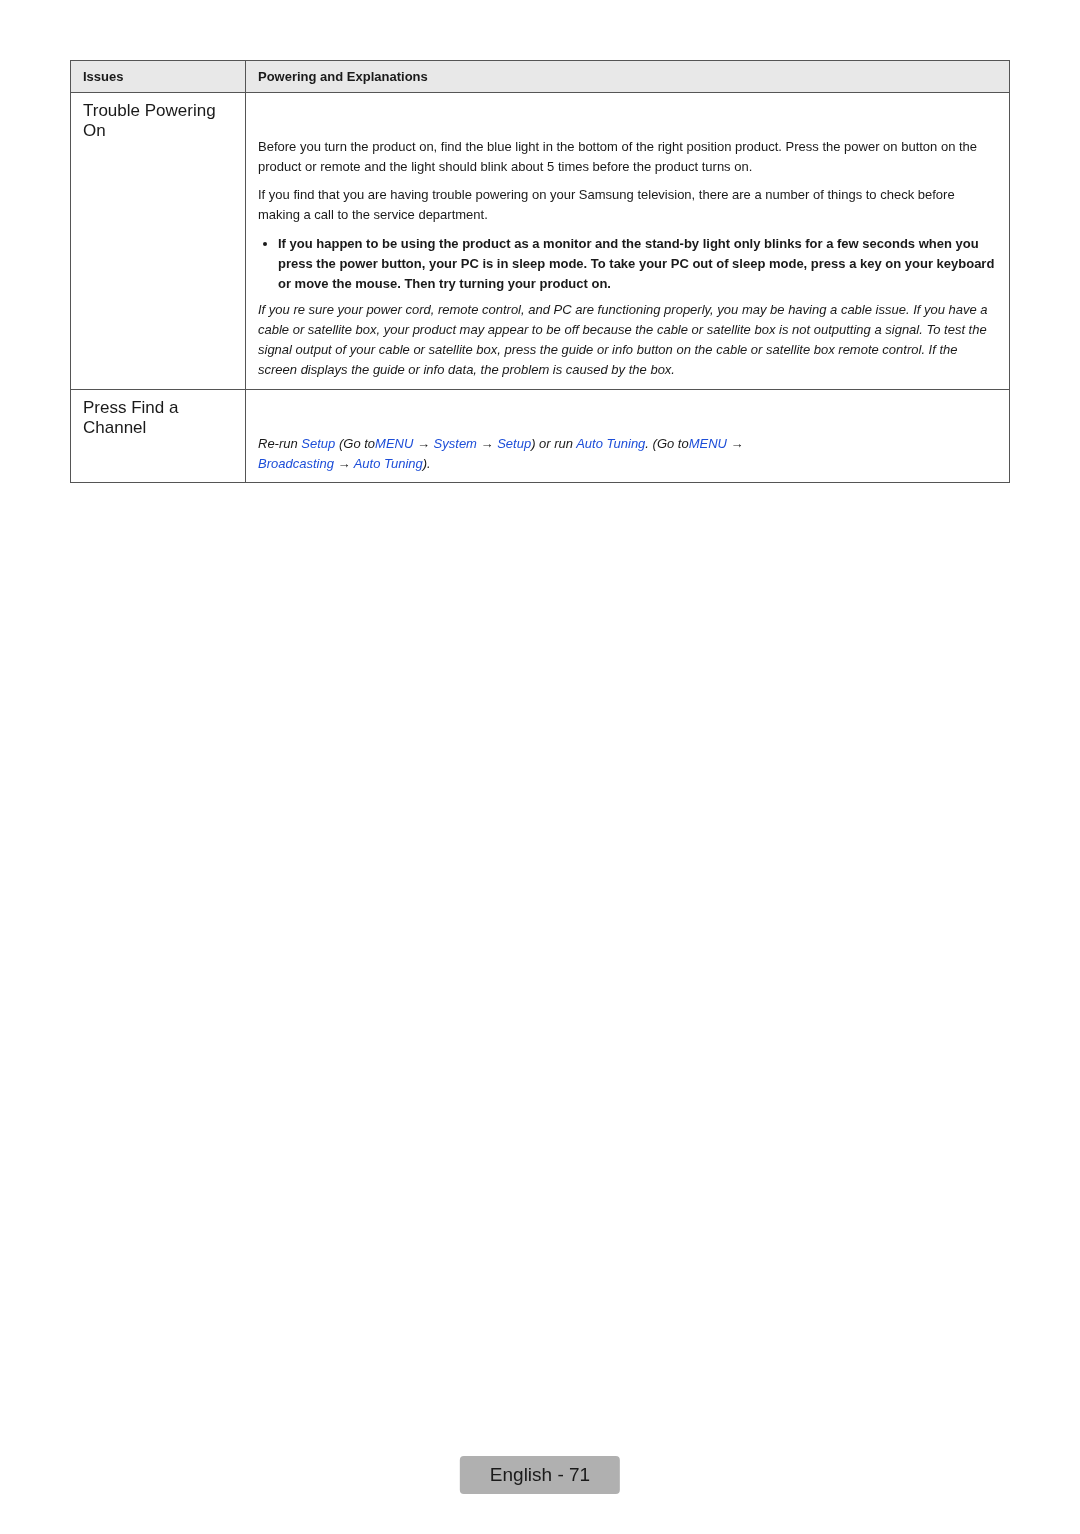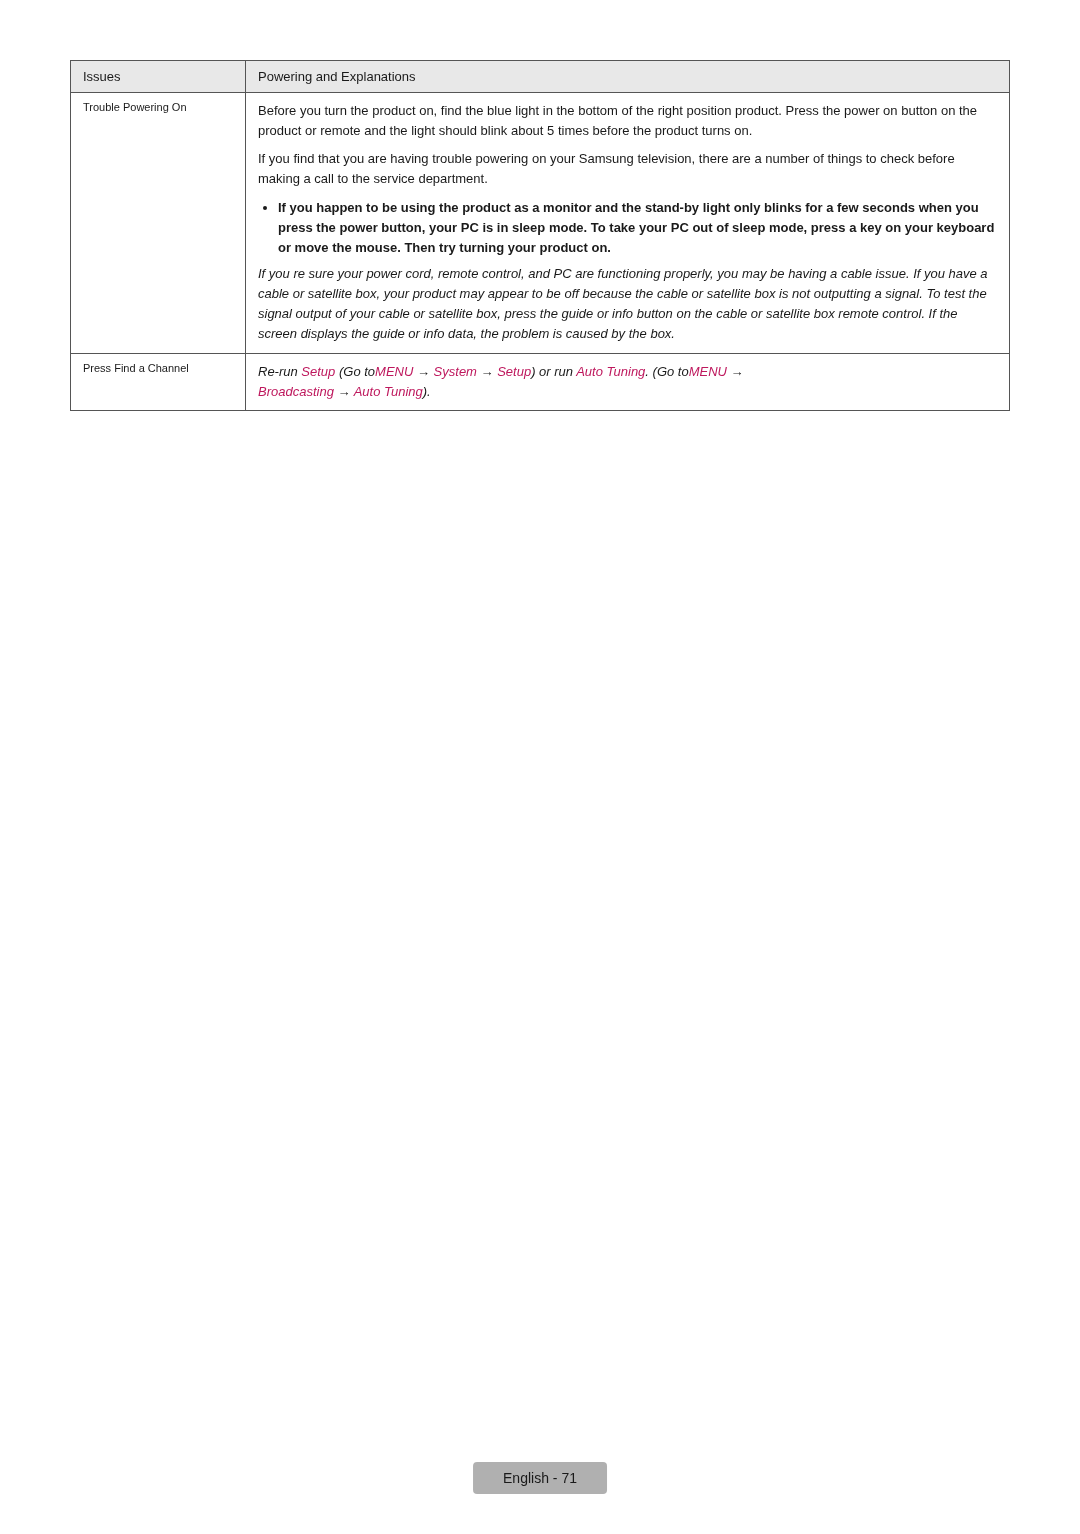--- a/index.html
+++ b/index.html
@@ -33,36 +33,37 @@
     .main-table th,
     .main-table td {
       border: 1px solid #555;
       padding: 8px 12px;
       vertical-align: top;
       text-align: left;
     }
 
     .main-table thead th {
       background-color: #e8e8e8;
-      font-weight: normal;
+      font-weight: bold;
       font-size: 13px;
     }
 
     .col-issues {
       width: 175px;
-      font-size: 11px;
+      font-size: 17px;
     }
 
     .col-solutions {
       width: auto;
       font-size: 13px;
     }
 
     .solution-block {
       line-height: 1.55;
+      margin-top: 36px;
     }
 
     .solution-block p {
       margin-bottom: 8px;
     }
 
     .solution-block p:last-child {
       margin-bottom: 0;
       font-style: italic;
     }
@@ -72,34 +73,34 @@
       list-style-type: disc;
       font-weight: bold;
     }
 
     .bullet-list li {
       margin-bottom: 4px;
       line-height: 1.55;
     }
 
     a.link-blue {
-      color: #be185d;
+      color: #1d4ed8;
       text-decoration: none;
     }
 
     .footer-label {
       position: absolute;
       bottom: 40px;
       left: 50%;
       transform: translateX(-50%);
       background-color: #b0b0b0;
       color: #1a1a1a;
       padding: 8px 30px;
       border-radius: 4px;
-      font-size: 14px;
+      font-size: 19px;
       font-weight: normal;
     }
   </style>
 </head>
 <body>
 
 <div class="page-container">
 
   <table class="main-table">
     <thead>

